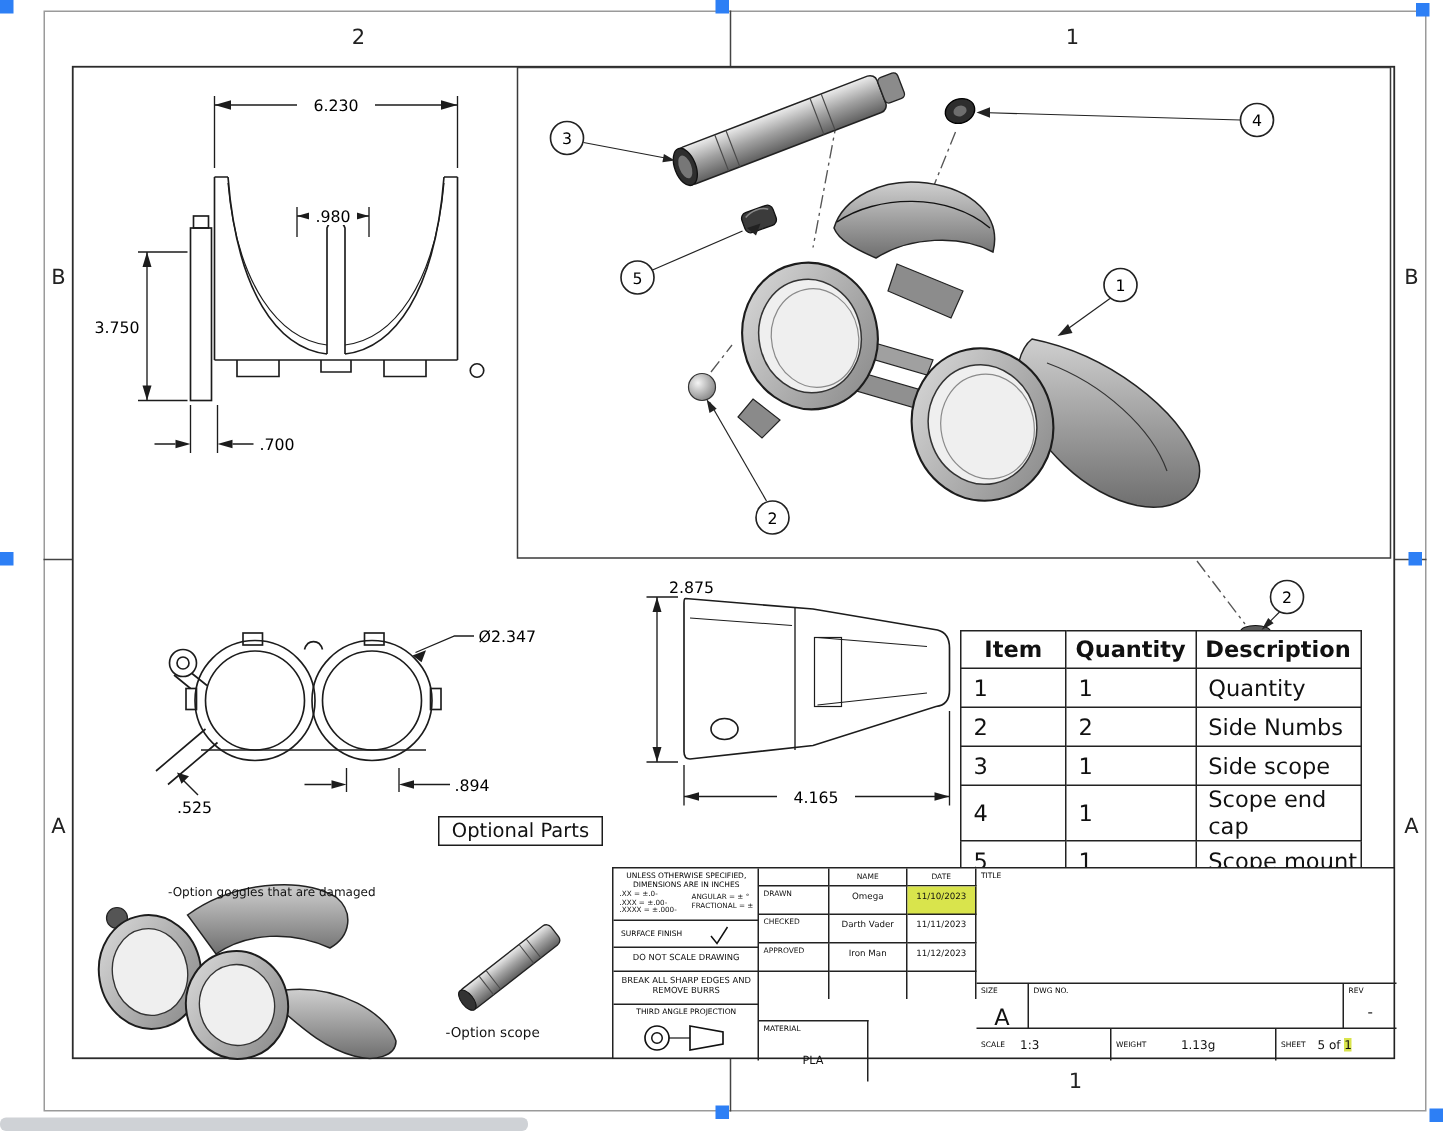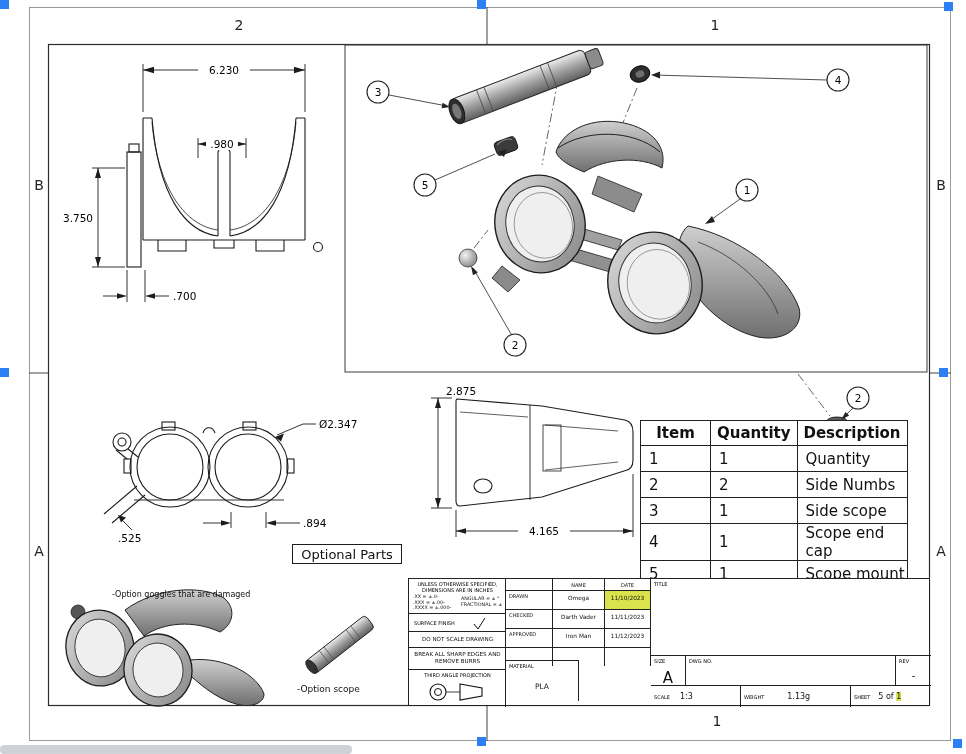--- a/index.html
+++ b/index.html
@@ -33,21 +33,21 @@
   .tb-spec{left:0;top:0;width:97px;height:34px;text-align:center;padding-top:2px;}
   .tb-surface{left:0;top:34px;width:97px;height:18px;border-top-width:1px;}
   .tb-dns{left:0;top:52px;width:97px;height:16px;border-top-width:1px;text-align:center;font-size:5.6px;line-height:15px;}
   .tb-deburr{left:0;top:68px;width:97px;height:22px;border-top-width:1px;text-align:center;font-size:5.6px;line-height:7px;padding-top:3px;}
   .tb-proj{left:0;top:90px;width:97px;height:38px;border-top-width:1px;text-align:center;}
   .tb-names{left:97px;top:0;width:145px;height:87px;}
   .nc{position:absolute;border-color:#222;border-style:solid;border-width:0 1px 1px 0;overflow:hidden;}
   .nc-lbl{font-size:5px;padding:2px 0 0 3px;}
   .nc-val{font-size:5.8px;text-align:center;padding-top:4px;}
   .nc-hdr{font-size:5px;text-align:center;padding-top:3px;}
-  .tb-material{left:97px;top:81px;width:73px;height:41px;border-top-width:1px;border-right-width:1px;}
+  .tb-material{left:97px;top:101px;width:73px;height:41px;border-top-width:1px;border-right-width:1px;}
   .tb-finish{left:170px;top:87px;width:72px;height:41px;border-top-width:1px;border-right-width:1px;}
   .mf-val{text-align:center;font-size:7.5px;margin-top:13px;}
   .tb-title{left:242px;top:0;width:280px;height:77px;border-bottom-width:1px;}
   .tb-title-val{text-align:center;font-size:12.5px;margin-top:34px;text-decoration:underline;}
   .tb-size{left:242px;top:77px;width:35px;height:30px;border-right-width:1px;border-bottom-width:1px;}
   .size-val{text-align:center;font-size:15px;margin-top:5px;}
   .tb-dwg{left:277px;top:77px;width:210px;height:30px;border-right-width:1px;border-bottom-width:1px;}
   .tb-rev{left:487px;top:77px;width:35px;height:30px;border-bottom-width:1px;}
   .rev-val{text-align:center;font-size:10px;margin-top:6px;}
   .tb-scale{left:242px;top:107px;width:90px;height:21px;border-right-width:1px;display:flex;align-items:center;padding-left:3px;gap:10px;}

